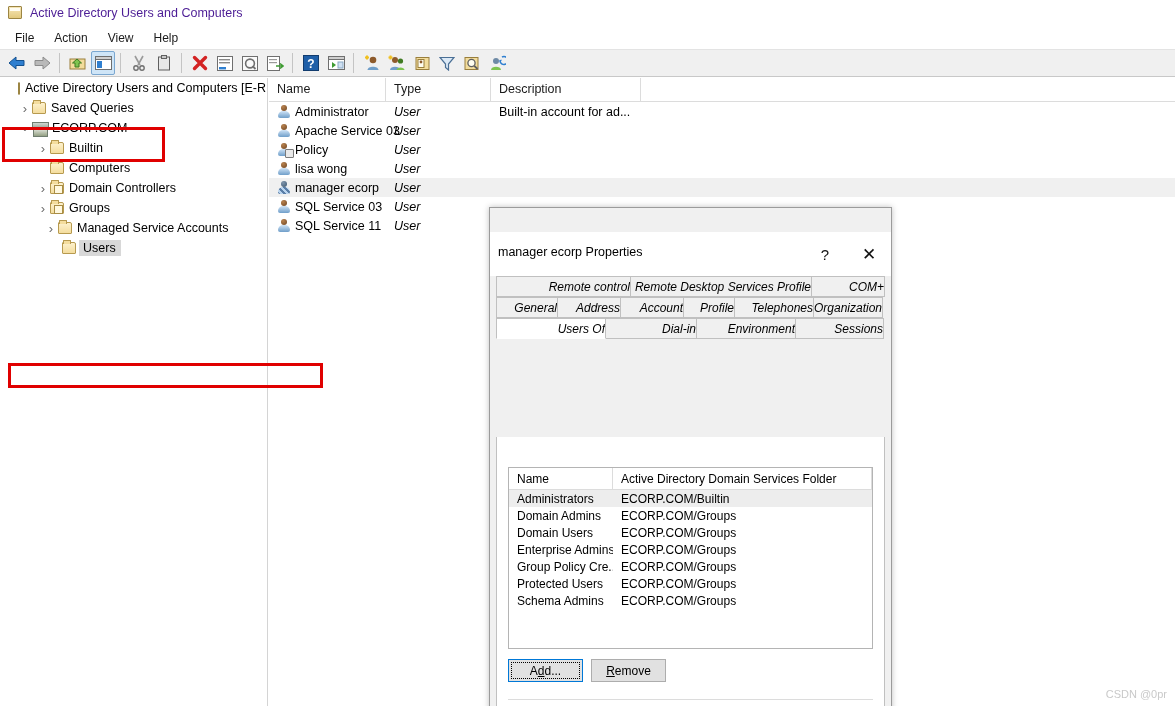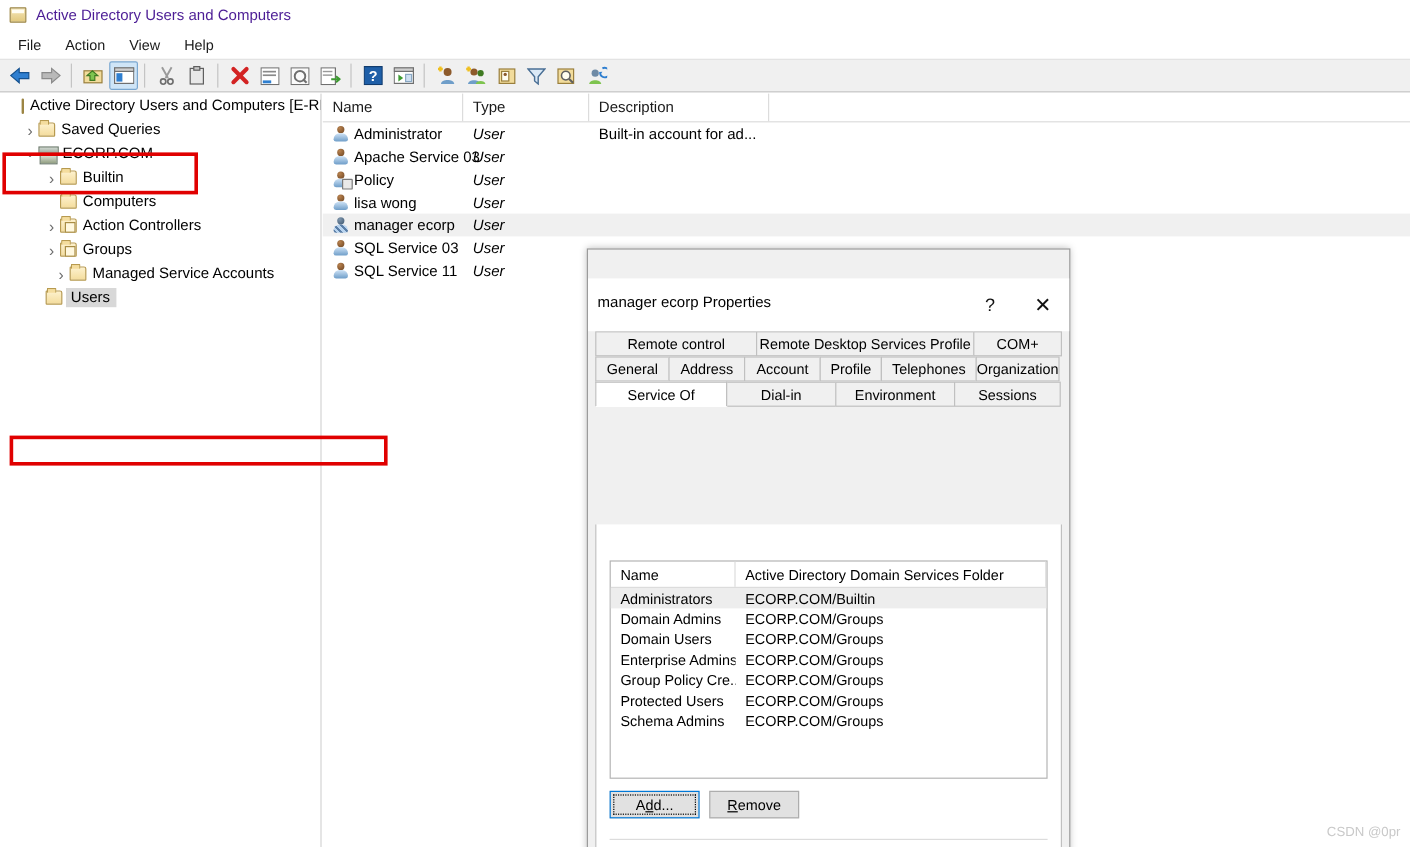--- a/index.html
+++ b/index.html
@@ -165,24 +165,24 @@
   .dlg-title .dt-help { right:44px; }
   .dlg-title .dt-close { right:0; font-size:17px; }
 
   .hl-box {
     position:absolute; border:3px solid #e00000; pointer-events:none; z-index:40;
   }
 
   .tabstrip { padding:0 6px; }
   .tabrow { display:flex; }
   .tab {
-    flex:0 0 auto; height:21px; line-height:20px; text-align:center;
+    flex:0 0 auto; height:21px; line-height:20px; text-align:right;
     font-size:12px; background:#f0f0f0;
     border:1px solid #c0c0c0; border-bottom-color:#c0c0c0;
-    margin-right:-1px; overflow:hidden; white-space:nowrap;
+    margin-right:-1px; overflow:hidden; white-space:nowrap;font-style:italic;
   }
   .tab.active {
     background:#ffffff; border-bottom-color:#ffffff; position:relative; z-index:3;
   }
   .tabpanel {
     position:absolute; left:6px; right:6px; top:229px; bottom:40px;
     background:#ffffff; border:1px solid #c0c0c0; border-top:none;
   }
 
   .field-label { font-size:12px;margin-top:32px; }
@@ -401,37 +401,37 @@
 
       <div class="tree-row" style="padding-left:36px">
         <span class="tw"></span>
         <span class="ico-folder"></span>
         <span class="t-label">Computers</span>
       </div>
 
       <div class="tree-row" style="padding-left:36px">
         <span class="tw chev"></span>
         <span class="ico-folder ou"></span>
-        <span class="t-label">Action Controllers</span>
+        <span class="t-label">Domain Controllers</span>
       </div>
 
 
       <div class="tree-row" style="padding-left:36px">
         <span class="tw chev"></span>
         <span class="ico-folder ou"></span>
         <span class="t-label">Groups</span>
       </div>
 
       <div class="tree-row" style="padding-left:44px">
         <span class="tw chev"></span>
         <span class="ico-folder"></span>
         <span class="t-label">Managed Service Accounts</span>
       </div>
 
-      <div class="tree-row selected" style="padding-left:24px">
+      <div class="tree-row selected" style="padding-left:48px">
         <span class="tw"></span>
         <span class="ico-folder"></span>
         <span class="t-label">Users</span>
       </div>
     </div>
 
     <div class="list-pane">
       <div class="lp-head">
         <div class="col c-name">Name</div>
         <div class="col c-type">Type</div>
@@ -539,21 +539,21 @@
         </div>
         <div class="tabrow">
           <div class="tab" style="width:62px">General</div>
           <div class="tab" style="width:64px">Address</div>
           <div class="tab" style="width:64px">Account</div>
           <div class="tab" style="width:52px">Profile</div>
           <div class="tab" style="width:80px">Telephones</div>
           <div class="tab" style="width:70px">Organization</div>
         </div>
         <div class="tabrow">
-          <div class="tab active" style="width:110px">Service Of</div>
+          <div class="tab active" style="width:110px">Users Of</div>
           <div class="tab" style="width:92px">Dial-in</div>
           <div class="tab" style="width:100px">Environment</div>
           <div class="tab" style="width:89px">Sessions</div>
         </div>
       </div>
 
       <div class="tabpanel">
 
         <div class="field-label memberof-label">
           <u>M</u><span>ember of:</span>

